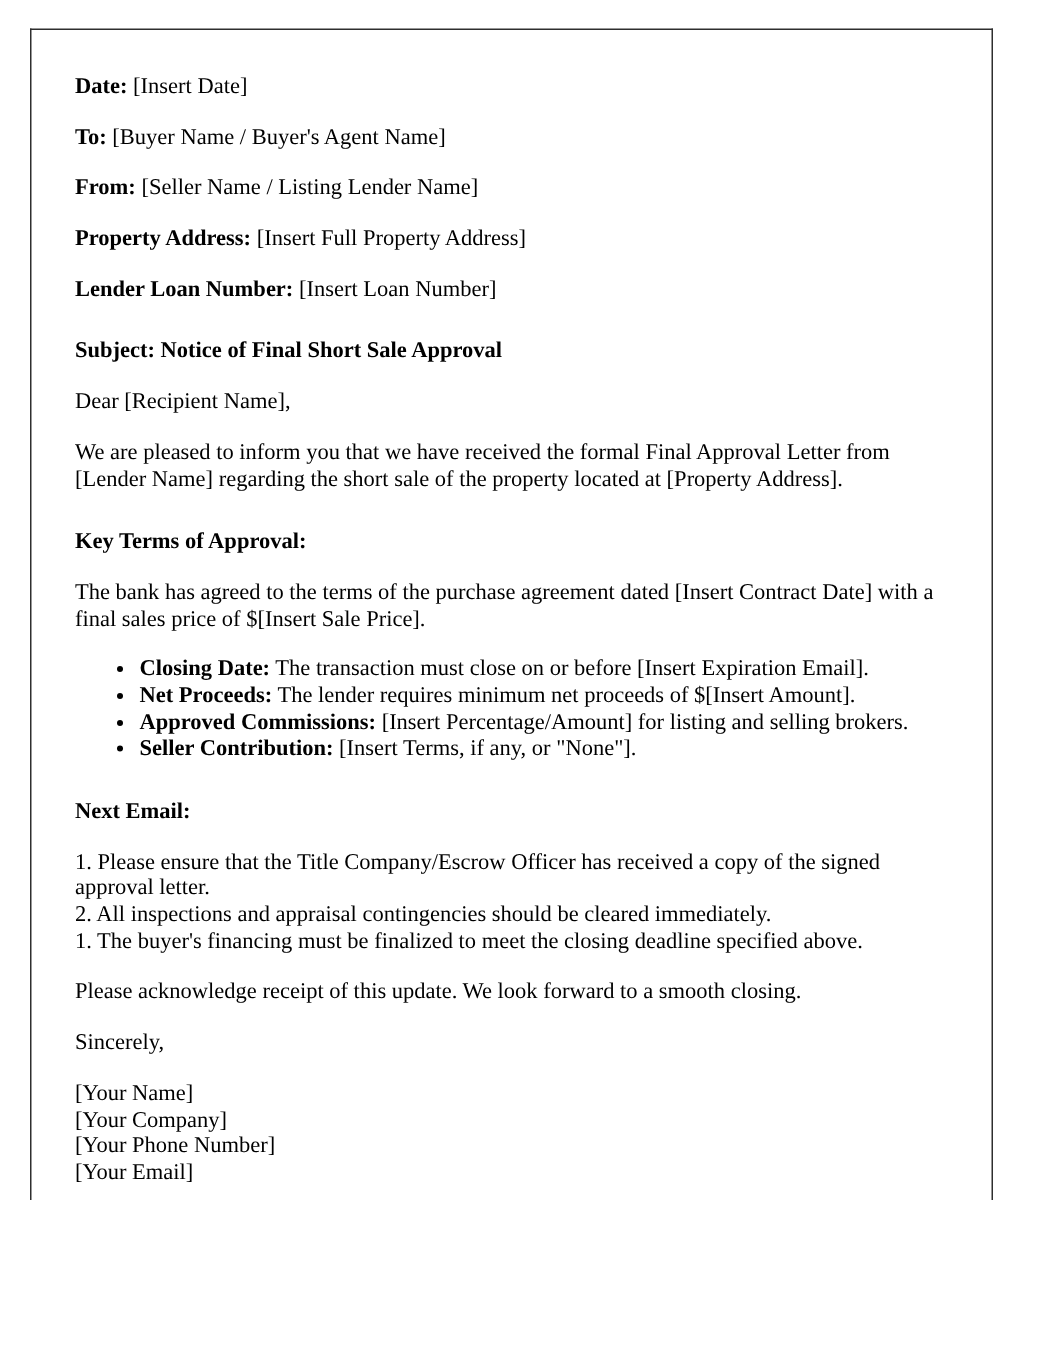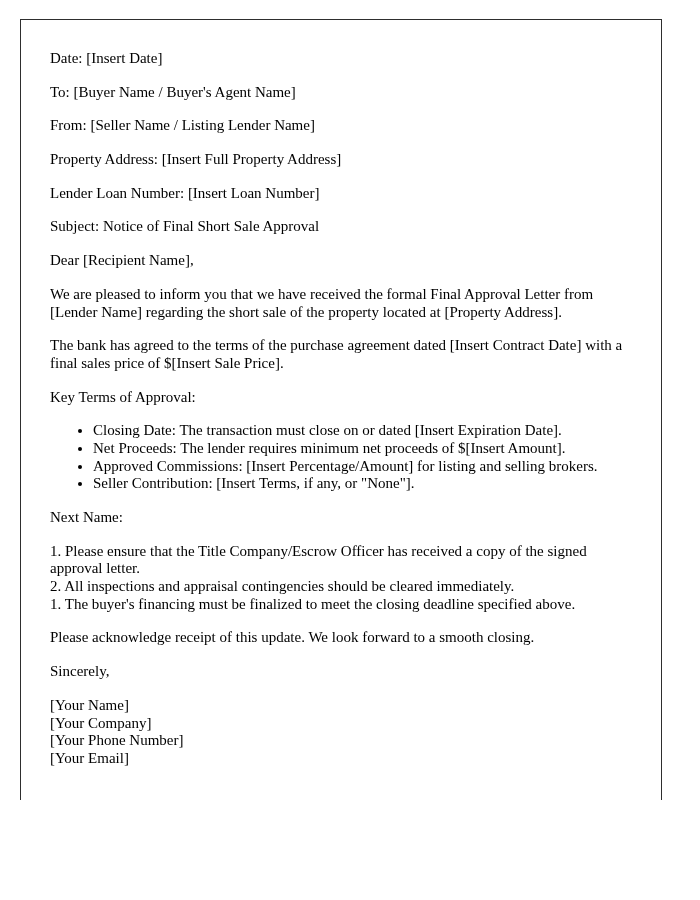--- a/index.html
+++ b/index.html
@@ -26,21 +26,22 @@
     padding: 14px 31px 0 29px;
     overflow: hidden;
     background: #ffffff;
     font-size: 15px;
     line-height: 1.18;
   }
   .para {
     margin: 16px 0;
   }
   .bold {
-    font-weight: normal;
+    font-weight: bold;
+    margin-top: 24px;
   }
   ul.key-terms {
     margin: 16px 0;
     padding-left: 43px;
   }
   ul.key-terms li {
     margin: 0;
     padding: 0;
   }
 </style>
@@ -58,32 +59,32 @@
   <p class="para"><b class="bold">Property Address:</b> <span>[Insert Full Property Address]</span></p>
 
   <p class="para"><b class="bold">Lender Loan Number:</b> <span>[Insert Loan Number]</span></p>
 
   <p class="para bold">Subject: Notice of Final Short Sale Approval</p>
 
   <p class="para">Dear [Recipient Name],</p>
 
   <p class="para">We are pleased to inform you that we have received the formal Final Approval Letter from [Lender Name] regarding the short sale of the property located at [Property Address].</p>
 
+  <p class="para bold">Key Terms of Approval:</p>
+
   <p class="para">The bank has agreed to the terms of the purchase agreement dated [Insert Contract Date] with a final sales price of $[Insert Sale Price].</p>
 
-  <p class="para bold">Key Terms of Approval:</p>
-
   <ul class="key-terms">
-    <li><b class="bold">Closing Date:</b> <span>The transaction must close on or dated [Insert Expiration Date].</span></li>
+    <li><b class="bold">Closing Date:</b> <span>The transaction must close on or before [Insert Expiration Email].</span></li>
     <li><b class="bold">Net Proceeds:</b> <span>The lender requires minimum net proceeds of $[Insert Amount].</span></li>
     <li><b class="bold">Approved Commissions:</b> <span>[Insert Percentage/Amount] for listing and selling brokers.</span></li>
     <li><b class="bold">Seller Contribution:</b> <span>[Insert Terms, if any, or "None"].</span></li>
   </ul>
 
-  <p class="para bold">Next Name:</p>
+  <p class="para bold">Next Email:</p>
 
   <div class="para">
     <div>1. Please ensure that the Title Company/Escrow Officer has received a copy of the signed approval letter.</div>
     <div>2. All inspections and appraisal contingencies should be cleared immediately.</div>
     <div>1. The buyer's financing must be finalized to meet the closing deadline specified above.</div>
   </div>
 
   <p class="para">Please acknowledge receipt of this update. We look forward to a smooth closing.</p>
 
   <p class="para">Sincerely,</p>

